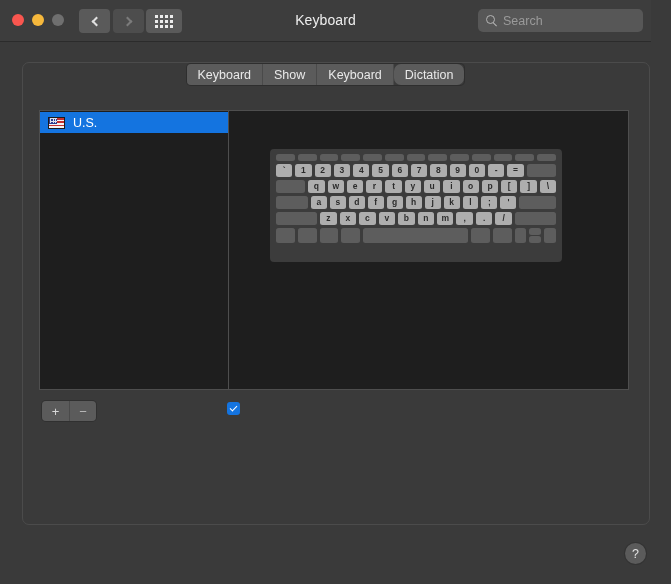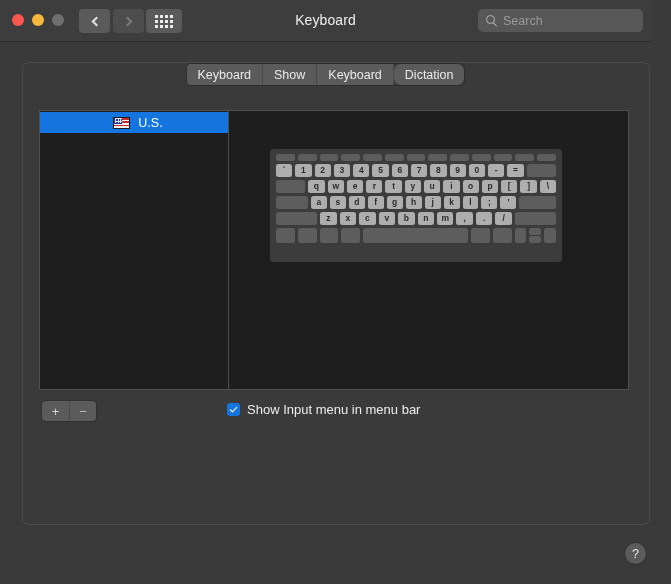--- a/index.html
+++ b/index.html
@@ -217,21 +217,20 @@
     display: flex;
     align-items: center;
     gap: 8px;
     padding-left: 8px;
     font-size: 12.5px;
     color: #e9e9e9;
   }
   .source-row.selected {
     background: #1474e0;
     color: #ffffff;
-    justify-content: center;
   }
   .flag-icon {
     width: 17px;
     height: 12px;
     flex: none;
     border: 1px solid #1b1b1b;
     position: relative;
     overflow: hidden;
     background:
       repeating-linear-gradient(
@@ -584,18 +583,17 @@
 
   <div class="addremove">
     <div class="ar-btn plus">+</div>
     <div class="ar-btn minus">−</div>
   </div>
 
   <div class="checkrow">
     <span class="checkbox">
       <span class="checkmark"></span>
     </span>
-    <span class="checklabel">Show Input menu in menu bar</span>
   </div>
 
   <div class="help-button">?</div>
 
 </div>
 
 </body></html>

